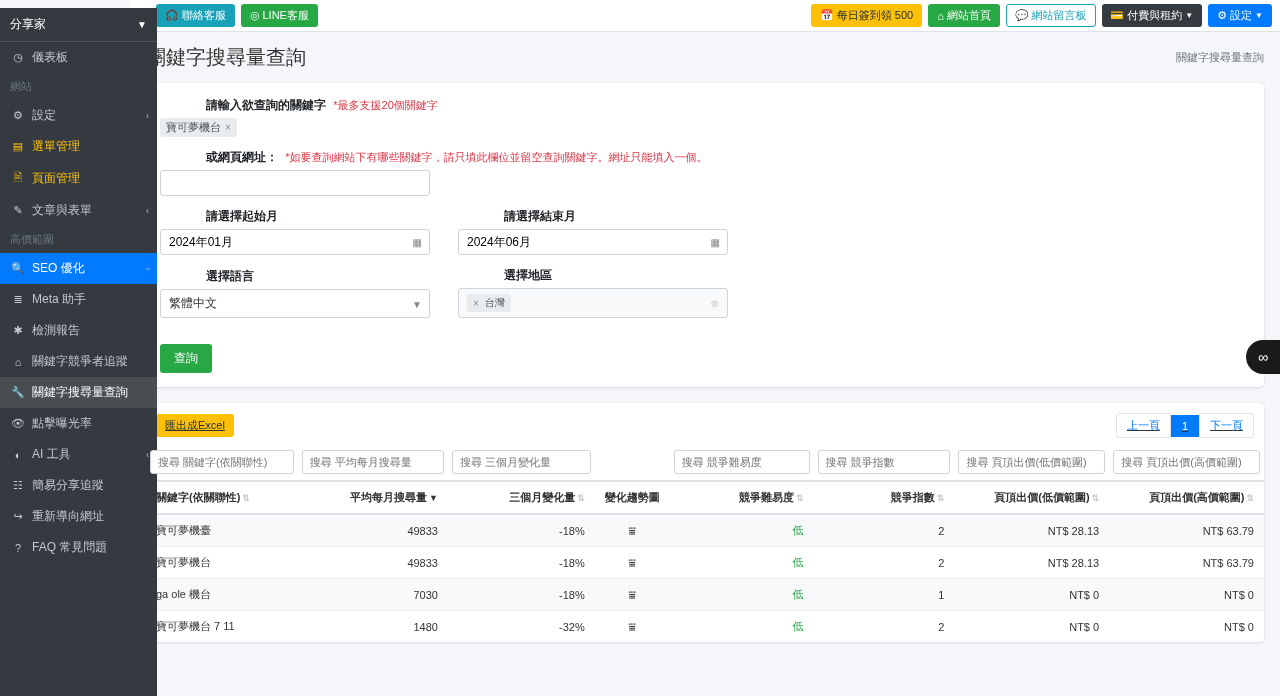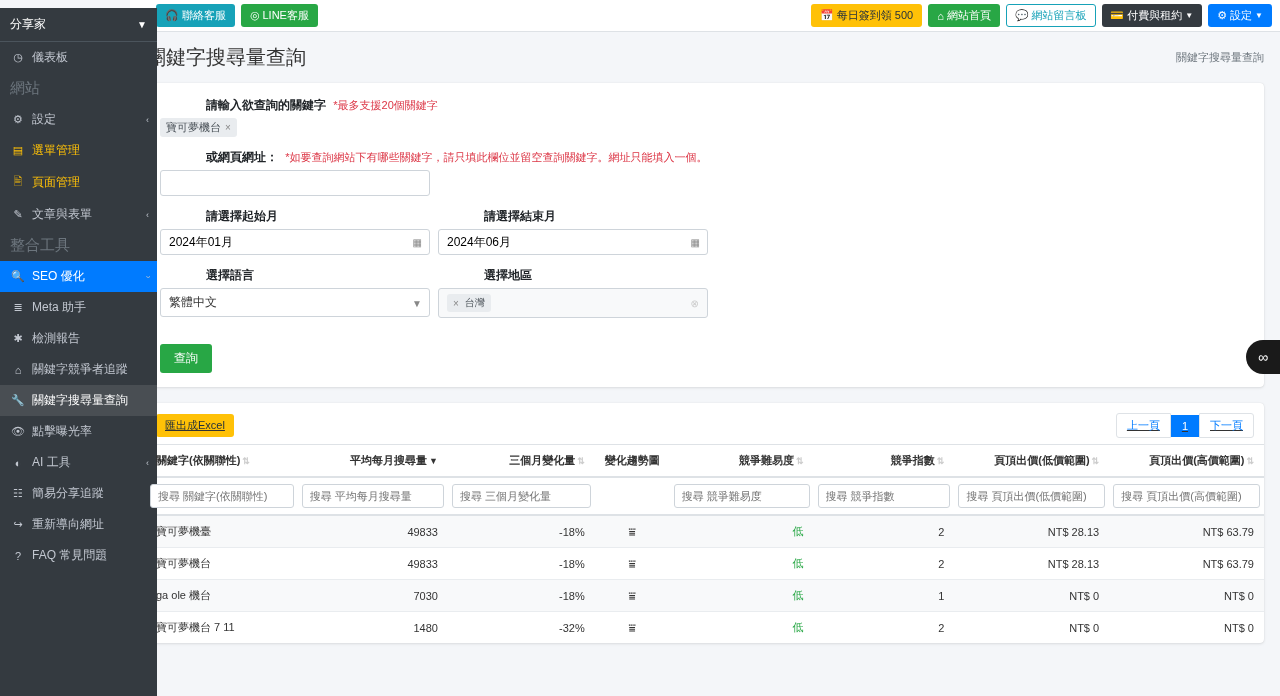--- a/index.html
+++ b/index.html
@@ -2,21 +2,21 @@
 <html><head>
 <meta charset="utf-8">
 <style>
 * { box-sizing: border-box; margin: 0; padding: 0; }
 body { font-family: "Helvetica Neue", Arial, "Microsoft JhengHei", sans-serif; font-size: 12px; background: #f4f6f9; color: #333; }
 
 
 .sidebar { position: fixed; left: 0; top: 8px; width: 157px; height: 100vh; background: #343a40; color: #c2c7d0; overflow-y: auto; }
 .sidebar .brand { display: flex; align-items: center; justify-content: space-between; padding: 8px 10px; border-bottom: 1px solid #4b545c; font-size: 12px; color: #fff; }
 .sidebar .brand .caret { font-size: 10px; }
-.sidebar .section-hdr { padding: 6px 10px; font-size: 15px; color: #6c757d; }
+.sidebar .section-hdr { padding: 6px 10px; font-size: 11px; color: #6c757d; }
 .sidebar ul { list-style: none; }
 .sidebar li { display: flex; align-items: center; padding: 7px 10px; font-size: 12px; cursor: pointer; position: relative; }
 .sidebar li .icon { width: 16px; text-align: center; margin-right: 6px; font-size: 11px; color: #c2c7d0; }
 .sidebar li.active { background: #007bff; color: #fff; }
 .sidebar li.active .icon { color: #fff; }
 .sidebar li.submenu-active { background: #494e53; color: #fff; }
 .sidebar li .chev { position: absolute; right: 8px; font-size: 9px; color: #c2c7d0; }
 .sidebar li.warn { color: #ffc107; }
 .sidebar li.warn .icon { color: #ffc107; }
 
@@ -37,21 +37,21 @@
 
 
 .page-hdr { display: flex; justify-content: space-between; align-items: center; padding: 12px 16px; }
 .page-hdr h1 { font-size: 20px; font-weight: 500; }
 .page-hdr .crumb { font-size: 11px; color: #6c757d; }
 
 
 .card { background: #fff; margin: 0 16px 16px; border-radius: 4px; box-shadow: 0 0 1px rgba(0,0,0,.125), 0 1px 3px rgba(0,0,0,.1); padding: 14px; }
 
 
-.form-row { display: flex; gap: 8px; align-items: flex-start; }
+.form-row { display: flex; gap: 28px; align-items: flex-end; }
 .form-group { margin-bottom: 12px; }
 .form-label { font-size: 12px; font-weight: 700; color: #212529; display: block; margin-bottom: 4px; padding-left: 46px; }
 .form-hint { font-weight: 400; color: #dc3545; font-size: 11px; margin-left: 4px; }
 .tag-chip { display: inline-flex; align-items: center; background: #e9ecef; color: #495057; padding: 2px 6px; border-radius: 3px; font-size: 11px; gap: 4px; }
 .tag-chip .x { color: #888; cursor: pointer; font-size: 10px; }
 .form-control { border: 1px solid #ced4da; border-radius: 3px; padding: 5px 8px; font-size: 12px; background: #fff; }
 .w-270 { width: 270px; }
 .select-wrap { position: relative; }
 .select-wrap .caret2 { position: absolute; right: 8px; top: 50%; transform: translateY(-50%); font-size: 10px; color: #888; pointer-events: none; }
 .region-box { position: relative; background: #f8f9fa; }
@@ -109,21 +109,21 @@
       </li>
       <li class="warn">
         <span class="icon">🖹</span>
         <span>頁面管理</span>
       </li>
       <li>
         <span class="icon">✎</span>
         <span>文章與表單</span>
         <span class="chev">‹</span>
       </li>
-      <div class="section-hdr">整合工具</div>
+      <div class="section-hdr">高價範圍</div>
       <li class="active">
         <span class="icon">🔍</span>
         <span>SEO 優化</span>
         <span class="chev" style="transform: rotate(-90deg);">‹</span>
       </li>
       <li>
         <span class="icon">≣</span>
         <span>Meta 助手</span>
       </li>
       <li>
@@ -272,39 +272,39 @@
     <div class="table-top">
       <span class="btn btn-warning">匯出成Excel</span>
       <div class="pager">
         <span class="pg-btn">上一頁</span>
         <span class="pg-btn curr">1</span>
         <span class="pg-btn">下一頁</span>
       </div>
     </div>
     <table>
       <thead>
+        <tr id="thead-search">
+            <th class="th-search"><input placeholder="搜尋 關鍵字(依關聯性)" style=""></th>
+            <th class="th-search"><input placeholder="搜尋 平均每月搜尋量" style=""></th>
+            <th class="th-search"><input placeholder="搜尋 三個月變化量" style=""></th>
+            <th class="th-search"></th>
+            <th class="th-search"><input placeholder="搜尋 競爭難易度" style=""></th>
+            <th class="th-search"><input placeholder="搜尋 競爭指數" style=""></th>
+            <th class="th-search"><input placeholder="搜尋 頁頂出價(低價範圍)" style=""></th>
+            <th class="th-search"><input placeholder="搜尋 頁頂出價(高價範圍)" style=""></th>
+          </tr>
         <tr id="thead-row">
             <th style="text-align: left;"><span>關鍵字(依關聯性)</span><span class="sort">⇅</span></th>
             <th style="text-align: right;"><span>平均每月搜尋量</span><span class="sort active">▼</span></th>
             <th style="text-align: right;"><span>三個月變化量</span><span class="sort">⇅</span></th>
             <th style="text-align: center;"><span>變化趨勢圖</span></th>
             <th style="text-align: right;"><span>競爭難易度</span><span class="sort">⇅</span></th>
             <th style="text-align: right;"><span>競爭指數</span><span class="sort">⇅</span></th>
             <th style="text-align: right;"><span>頁頂出價(低價範圍)</span><span class="sort">⇅</span></th>
             <th style="text-align: right;"><span>頁頂出價(高價範圍)</span><span class="sort">⇅</span></th>
-          </tr>
-        <tr id="thead-search">
-            <th class="th-search"><input placeholder="搜尋 關鍵字(依關聯性)" style=""></th>
-            <th class="th-search"><input placeholder="搜尋 平均每月搜尋量" style=""></th>
-            <th class="th-search"><input placeholder="搜尋 三個月變化量" style=""></th>
-            <th class="th-search"></th>
-            <th class="th-search"><input placeholder="搜尋 競爭難易度" style=""></th>
-            <th class="th-search"><input placeholder="搜尋 競爭指數" style=""></th>
-            <th class="th-search"><input placeholder="搜尋 頁頂出價(低價範圍)" style=""></th>
-            <th class="th-search"><input placeholder="搜尋 頁頂出價(高價範圍)" style=""></th>
           </tr>
       </thead>
       <tbody id="tbody">
           <tr>
             <td>寶可夢機臺</td>
             <td class="num">49833</td>
             <td class="num">-18%</td>
             <td class="center"><span class="trend-icon">⩸</span></td>
             <td class="num"><span class="diff-low">低</span></td>
             <td class="num">2</td>

